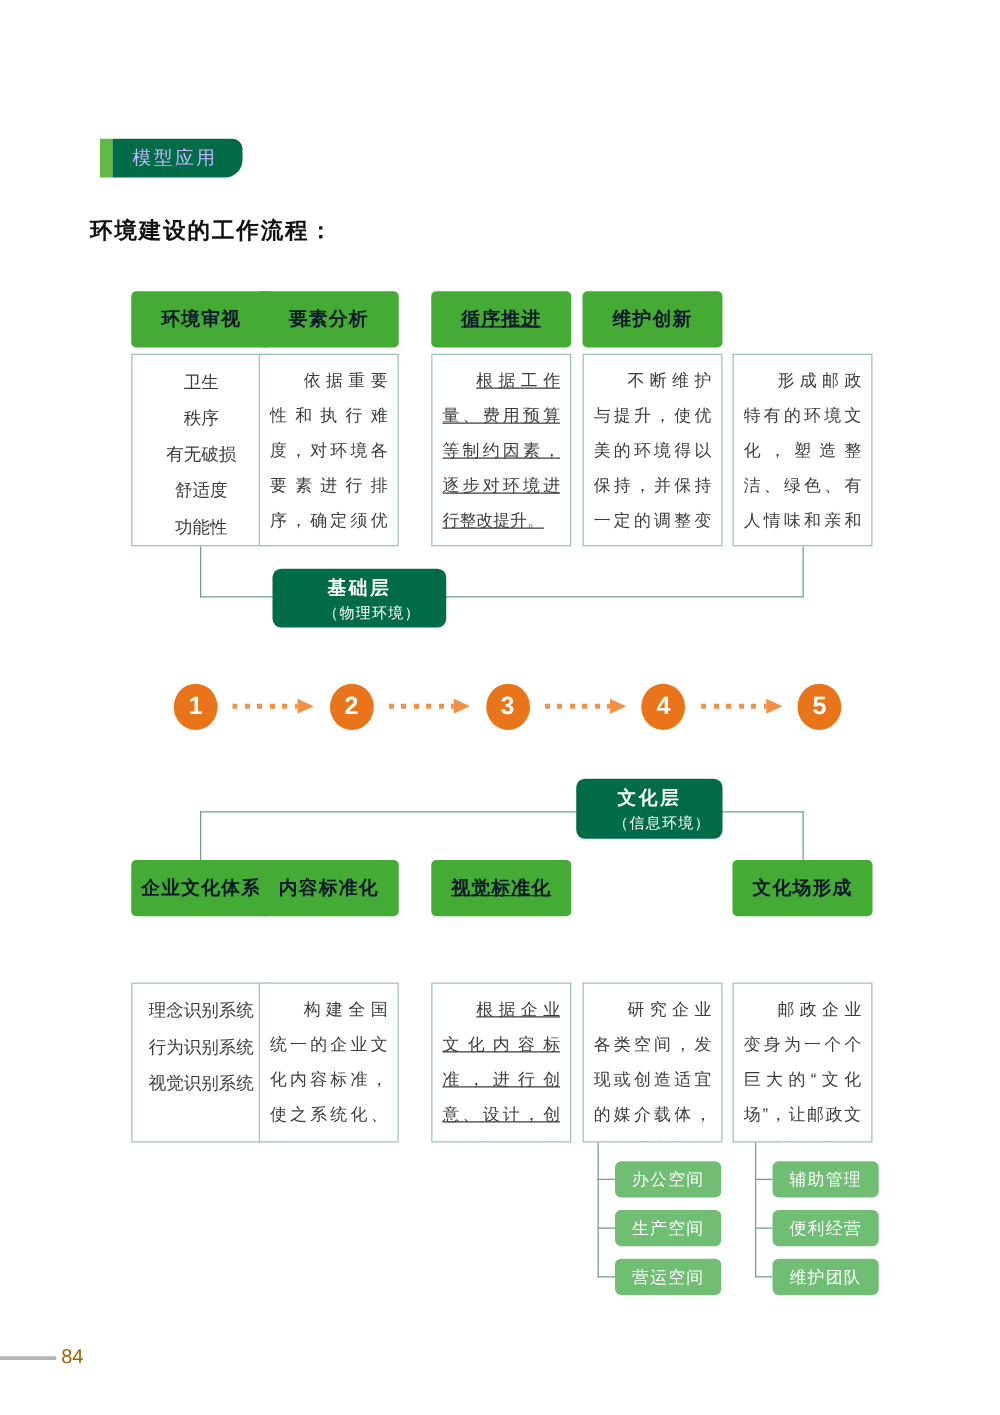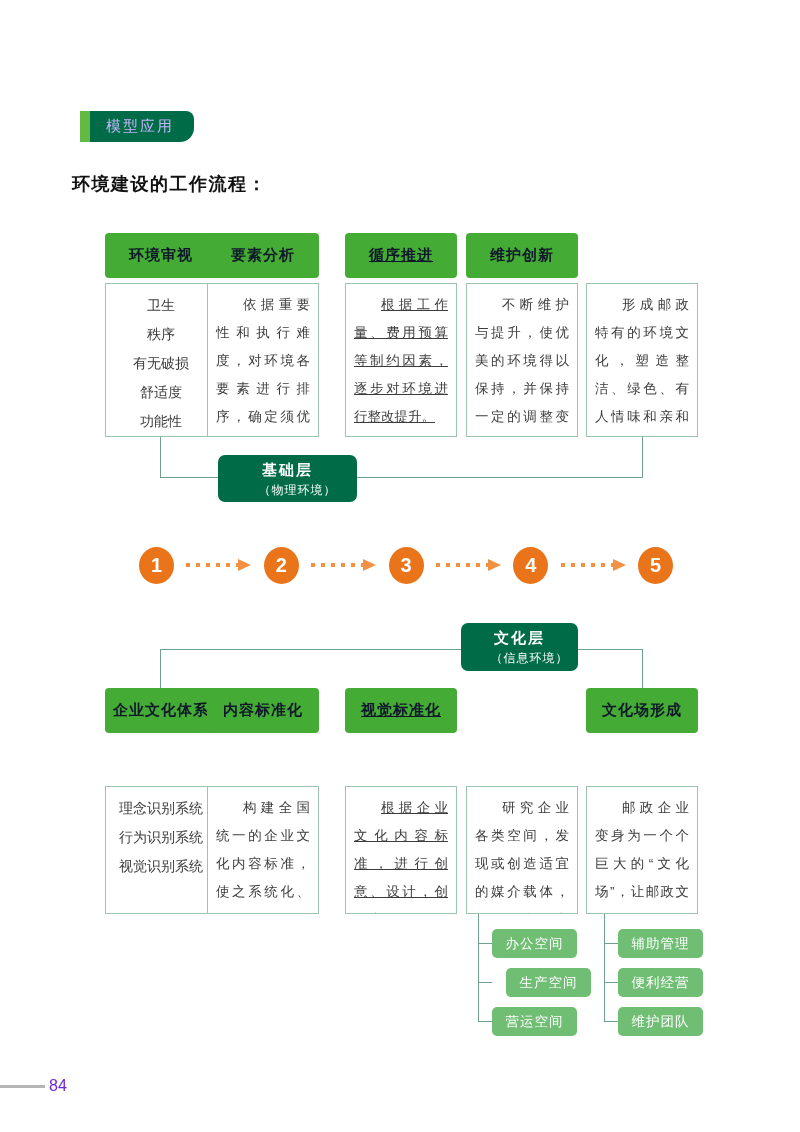--- a/index.html
+++ b/index.html
@@ -51,21 +51,21 @@
   .step-tri { width:0; height:0; border-left:13px solid #f29144;
               border-top:6px solid transparent; border-bottom:6px solid transparent; }
 
   
   .sbox { position:absolute; width:85px; height:29px; background:#6fbe73; border-radius:5px;
           color:#ffffff; font-size:13.5px; letter-spacing:1px;
           display:flex; align-items:center; justify-content:center; z-index:2; }
 
   
   .pageno-line { position:absolute; left:0; top:1085px; width:45px; height:3px; background:#b5b5b6; }
-  .pageno { position:absolute; left:49px; top:1077px; font-size:16px; color:#6d28d9; }
+  .pageno { position:absolute; left:49px; top:1077px; font-size:16px; color:#a16207; }
 </style>
 </head>
 <body>
 
 <div class="page">
 
   <div class="badge">
     <span class="badge-bar"></span>
     <span class="badge-label">模型应用</span>
   </div>
@@ -164,21 +164,21 @@
   </div>
   <div class="box c5 r2b">
     <p class="para">邮政企业变身为一个个巨大的“文化场”，让邮政文化对人的影响无处不在，润物细无声。</p>
   </div>
 
   <div class="ln" style="left:478px; top:905px; width:1px; height:117px;"></div>
   <div class="ln" style="left:478px; top:943px; width:14px; height:1px;"></div>
   <div class="ln" style="left:478px; top:982px; width:14px; height:1px;"></div>
   <div class="ln" style="left:478px; top:1021px; width:14px; height:1px;"></div>
   <div class="sbox" style="left:492px; top:929px;">办公空间</div>
-  <div class="sbox" style="left:506px; top:968px;">生产空间</div>
+  <div class="sbox" style="left:492px; top:968px;">生产空间</div>
   <div class="sbox" style="left:492px; top:1007px;">营运空间</div>
 
   <div class="ln" style="left:604px; top:905px; width:1px; height:117px;"></div>
   <div class="ln" style="left:604px; top:943px; width:14px; height:1px;"></div>
   <div class="ln" style="left:604px; top:982px; width:14px; height:1px;"></div>
   <div class="ln" style="left:604px; top:1021px; width:14px; height:1px;"></div>
   <div class="sbox" style="left:618px; top:929px;">辅助管理</div>
   <div class="sbox" style="left:618px; top:968px;">便利经营</div>
   <div class="sbox" style="left:618px; top:1007px;">维护团队</div>
 

